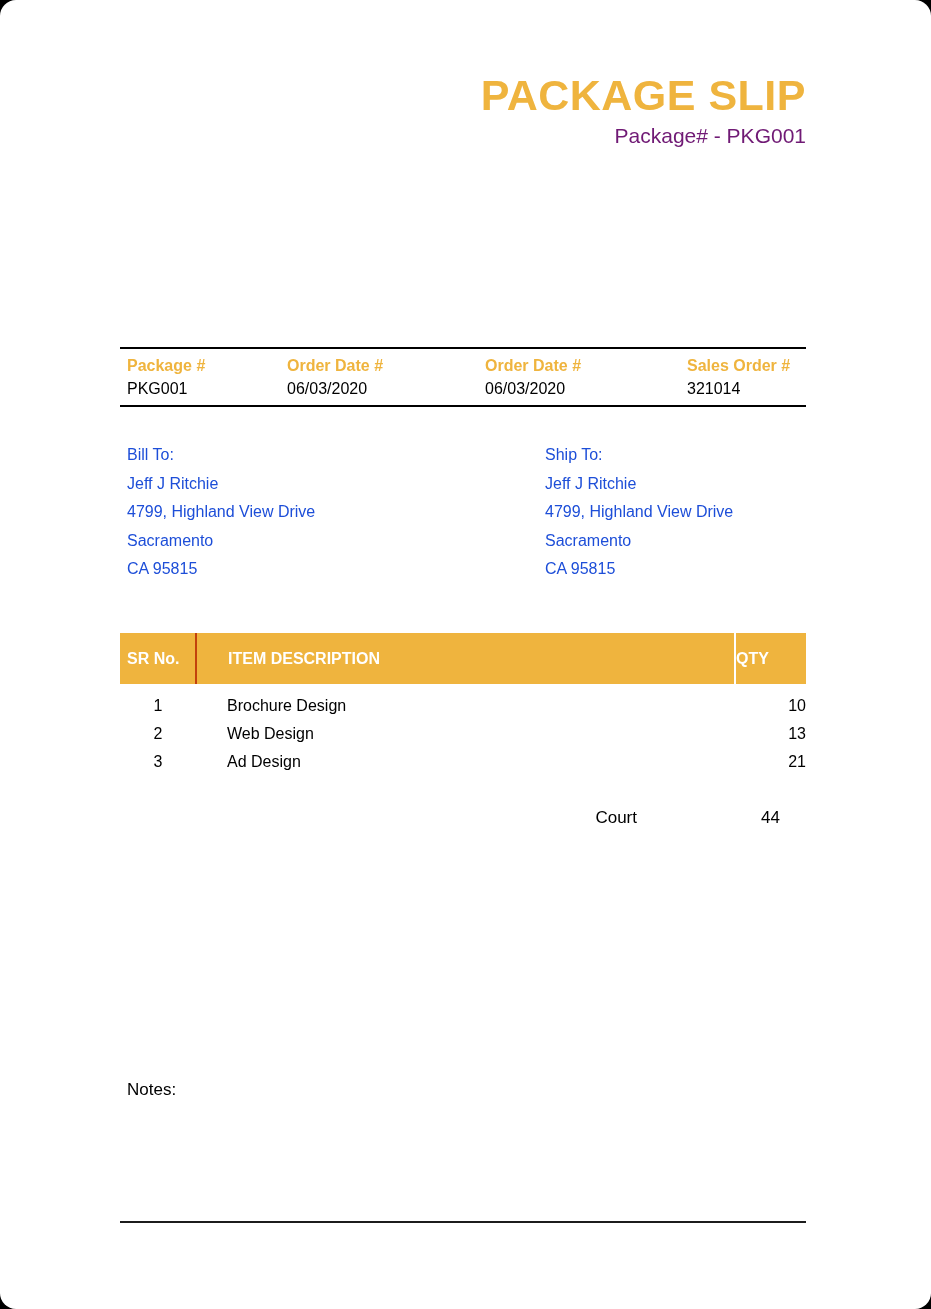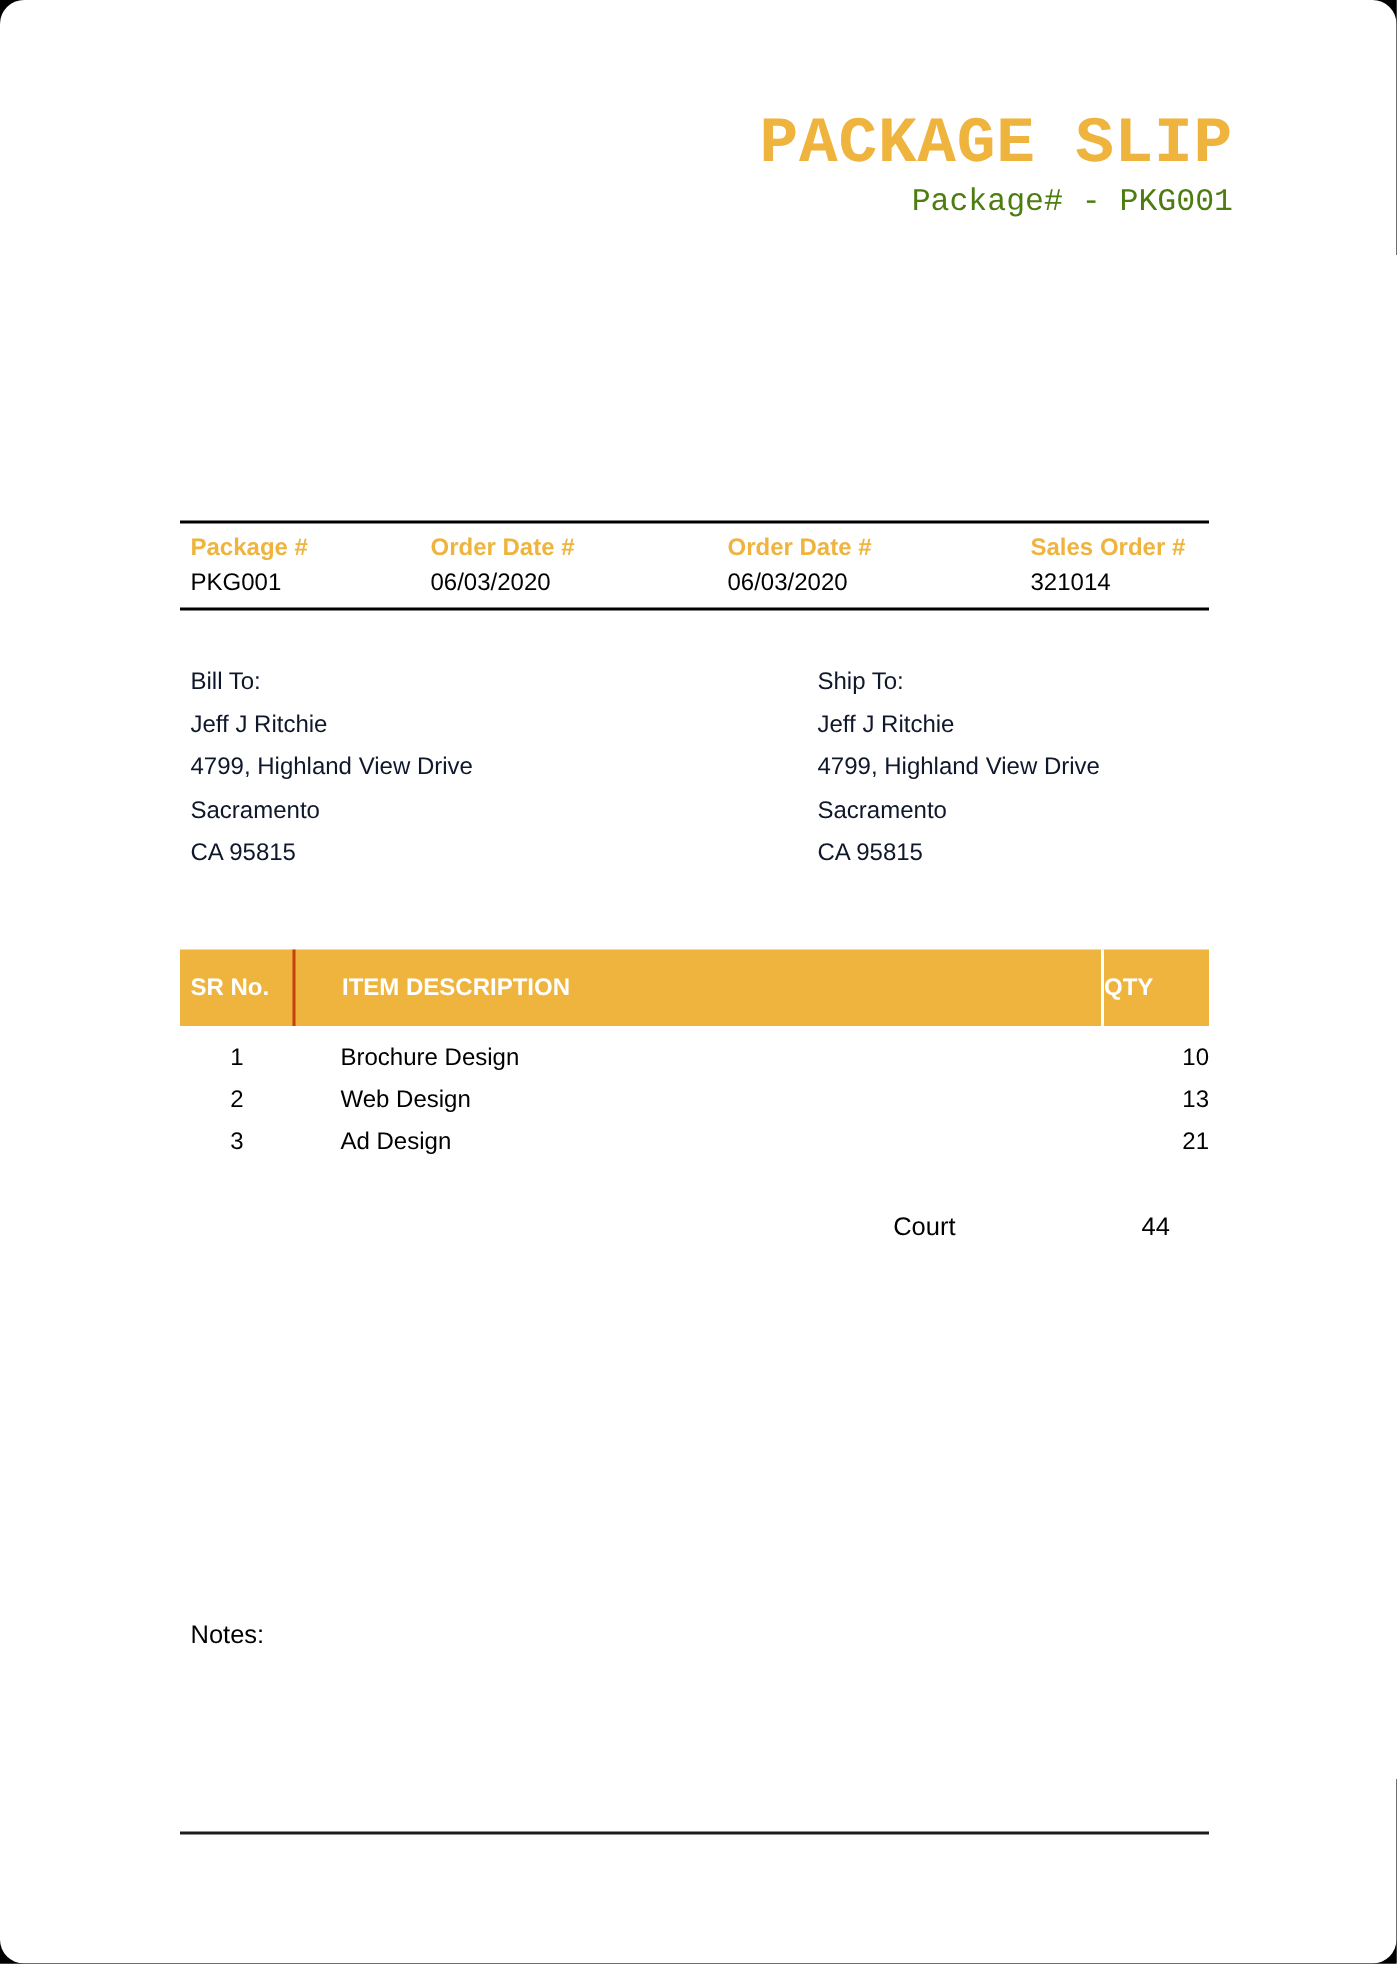--- a/index.html
+++ b/index.html
@@ -13,35 +13,34 @@
     background: #ffffff;
     border-radius: 16px;
     overflow: hidden;
     color: #000;
   }
 
   
   .doc-header {
     position: absolute;
     top: 72px;
-    right: 109px;
+    right: 125px;
     text-align: right;
-    font-family: Liberation Mono, monospace;
   }
   .doc-title {
     font-size: 43px;
     font-weight: bold;
     color: #EFB43E;
     letter-spacing: 0.5px;
     line-height: 1.1;
   }
   .doc-subtitle {
     margin-top: 5px;
     font-size: 21px;
-    color: #4d7c0f;
+    color: #701a75;
   }
 
   
   .company {
     position: absolute;
     left: 127px;
     top: 181px;
   }
   .company-name {
     font-size: 17px;
@@ -87,21 +86,21 @@
     left: 127px;
     top: 441px;
     width: 680px;
   }
   .address-block { position: absolute; top: 0; width: 330px; }
   .address-bill { left: 0; }
   .address-ship { left: 418px; }
   .address-line {
     font-size: 16px;
     line-height: 28.5px;
-    color: #0f172a;
+    color: #1d4ed8;
   }
 
   
   .items-table {
     position: absolute;
     left: 120px;
     top: 633px;
     width: 686px;
     border-collapse: collapse;
     table-layout: fixed;

